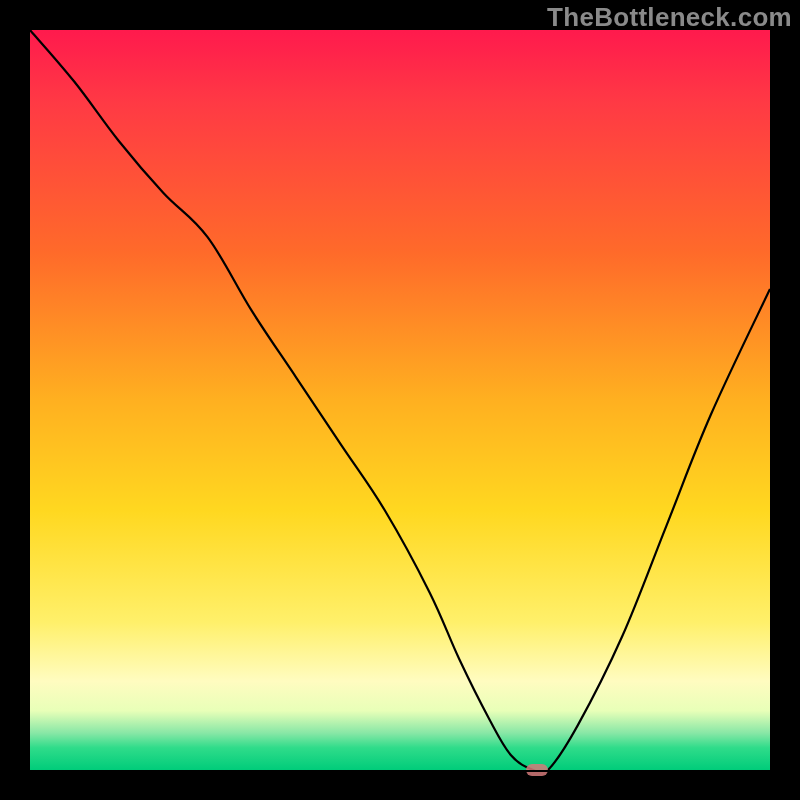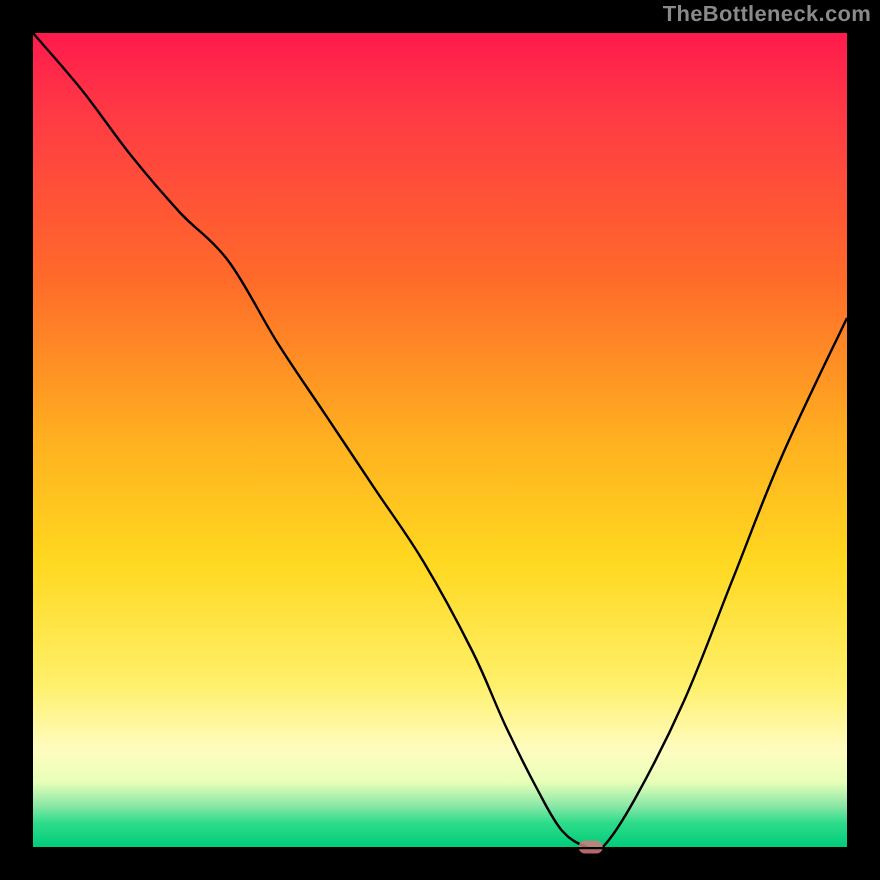--- a/index.html
+++ b/index.html
@@ -51,21 +51,21 @@
     top: 770px;
     width: 740px;
     height: 2px;
     background: #000;
   }
   .watermark {
     position: absolute;
     top: 2px;
     right: 8px;
     font-family: Arial, Helvetica, sans-serif;
-    font-size: 20px;
+    font-size: 26px;
     font-weight: 600;
     color: #8a8a8a;
     letter-spacing: 0.3px;
   }
   .marker {
     position: absolute;
     width: 22px;
     height: 12px;
     border-radius: 6px;
     background: #d47a7a;

